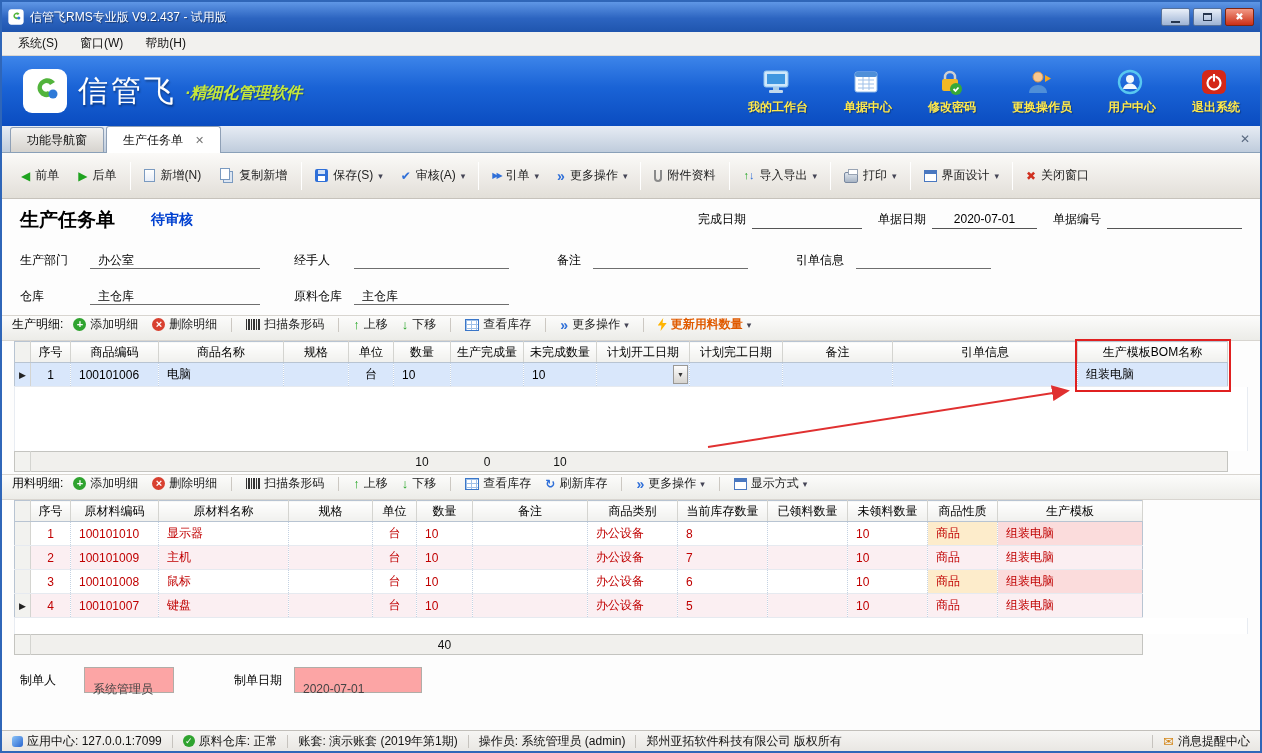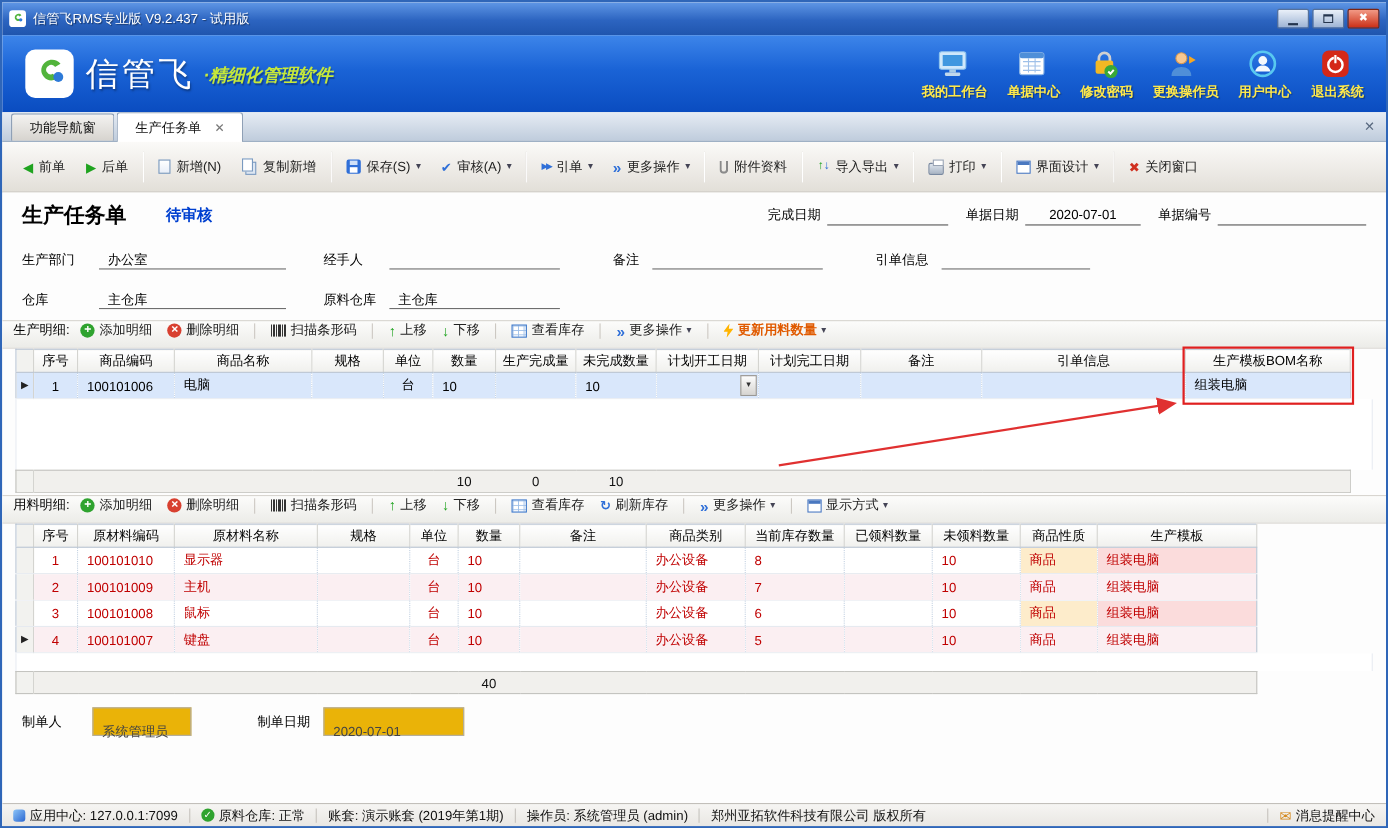--- a/index.html
+++ b/index.html
@@ -20,21 +20,21 @@
   
   .menubar{height:24px;flex:0 0 24px;background:#f2f1ee;border-bottom:1px solid #d9d6d1;display:flex;align-items:center;padding:0 6px}
   .menu-item{padding:3px 10px;margin-right:2px;color:#111}
 
   
   .banner{height:70px;flex:0 0 70px;background:linear-gradient(180deg,#3d85ea 0%,#1a63d6 45%,#0a4cc0 100%);display:flex;align-items:center;padding:0 20px}
   .brand{display:flex;align-items:center}
   .brand-logo{margin-right:10px;display:inline-flex}
   .brand-name{font-size:30px;color:#fff;font-weight:normal;letter-spacing:3px;text-shadow:1px 2px 2px rgba(0,0,0,.35)}
   .brand-slogan{color:#c6e83a;font-style:italic;font-weight:bold;font-size:16px;margin-left:8px;align-self:flex-end;margin-bottom:10px;text-shadow:1px 1px 1px rgba(0,0,0,.3)}
-  .banner-actions{margin-left:auto;display:flex;gap:18px}
+  .banner-actions{margin-left:auto;display:flex;gap:36px}
   .banner-action{display:flex;flex-direction:column;align-items:center}
   .ba-label{color:#ffe94a;font-weight:bold;font-size:12px;margin-top:2px;text-shadow:1px 1px 1px rgba(0,0,0,.35);white-space:nowrap}
 
   
   .tabstrip{height:27px;flex:0 0 27px;background:linear-gradient(#e6ecf4,#bfccdc);border-bottom:1px solid #8aa0b8;display:flex;align-items:flex-end;padding-left:8px}
   .tab{height:25px;display:flex;align-items:center;padding:0 16px;margin-right:2px;border:1px solid #8fa0b6;border-bottom:none;border-radius:3px 3px 0 0;background:linear-gradient(#f4f3f1,#d6d3ce);font-size:12px;color:#111;white-space:nowrap}
   .tab.active{background:#fff;height:27px;margin-bottom:-1px}
   .tab-close{margin-left:12px;color:#777;font-size:11px}
   .strip-close{margin-left:auto;align-self:center;margin-right:10px;color:#5a6a80;font-size:12px}
 
@@ -123,21 +123,21 @@
 
   
   .hl-box{position:absolute;left:1073px;top:-2px;width:156px;height:53px;border:2px solid #e02020;pointer-events:none}
   .arrow-svg{position:absolute;left:0;top:0;width:1240px;height:140px;pointer-events:none}
   .annotation{position:absolute;left:656px;top:93px;color:#e03030;font-size:15px;white-space:nowrap}
 
   
   .footer-row{display:flex;align-items:center;margin-top:12px;flex:0 0 24px}
   .fl2{margin-left:18px;margin-right:28px}
   .fl3{margin-left:60px;margin-right:12px}
-  .inset{background:#eab308;border:1px solid #b0ada8;height:20px;line-height:18px;padding:12px 8px;color:#444;font-size:12px;display:inline-block}
+  .inset{background:#fca5a5;border:1px solid #b0ada8;height:20px;line-height:18px;padding:12px 8px;color:#444;font-size:12px;display:inline-block}
   .iw90{width:90px}.iw128{width:128px}
 
   
   .statusbar{height:21px;flex:0 0 21px;margin-top:auto;background:linear-gradient(#f6f5f3,#e9e7e3);border-top:1px solid #c2bfba;display:flex;align-items:center;padding:0 10px;font-size:12px;color:#111}
   .sb-sep{width:1px;height:13px;background:#c6c3be;margin:0 10px}
   .sb-right{margin-left:auto;display:flex;align-items:center}
   .sb-text{white-space:nowrap}
 </style>
 </head>
 <body>
@@ -157,20 +157,25 @@
       <div class="win-btn">
           <span class="glyph-min"></span>
         </div>
       <div class="win-btn">
           <span class="glyph-max"></span>
         </div>
       <div class="win-btn close">✖</div>
     </div>
   </div>
 
+  <div class="menubar">
+      <div class="menu-item">系统(S)</div>
+      <div class="menu-item">窗口(W)</div>
+      <div class="menu-item">帮助(H)</div>
+    </div>
 
   <div class="banner">
     <div class="brand">
       <span class="brand-logo">
         <svg width="46" height="46" viewBox="0 0 46 46">
             <rect x="1" y="1" width="44" height="44" rx="9" fill="#fff"></rect>
             <path d="M33 14c-3-4-9-5-13-2-5 3-6 10-2 14 3 4 9 4 12 1l-4-4c-1 1-4 1-5-1-2-2-1-5 1-6 2-2 5-1 6 1z" fill="#52b43c"></path>
             <circle cx="31" cy="26" r="4.5" fill="#2e7ad8"></circle>
           </svg>
       </span>

